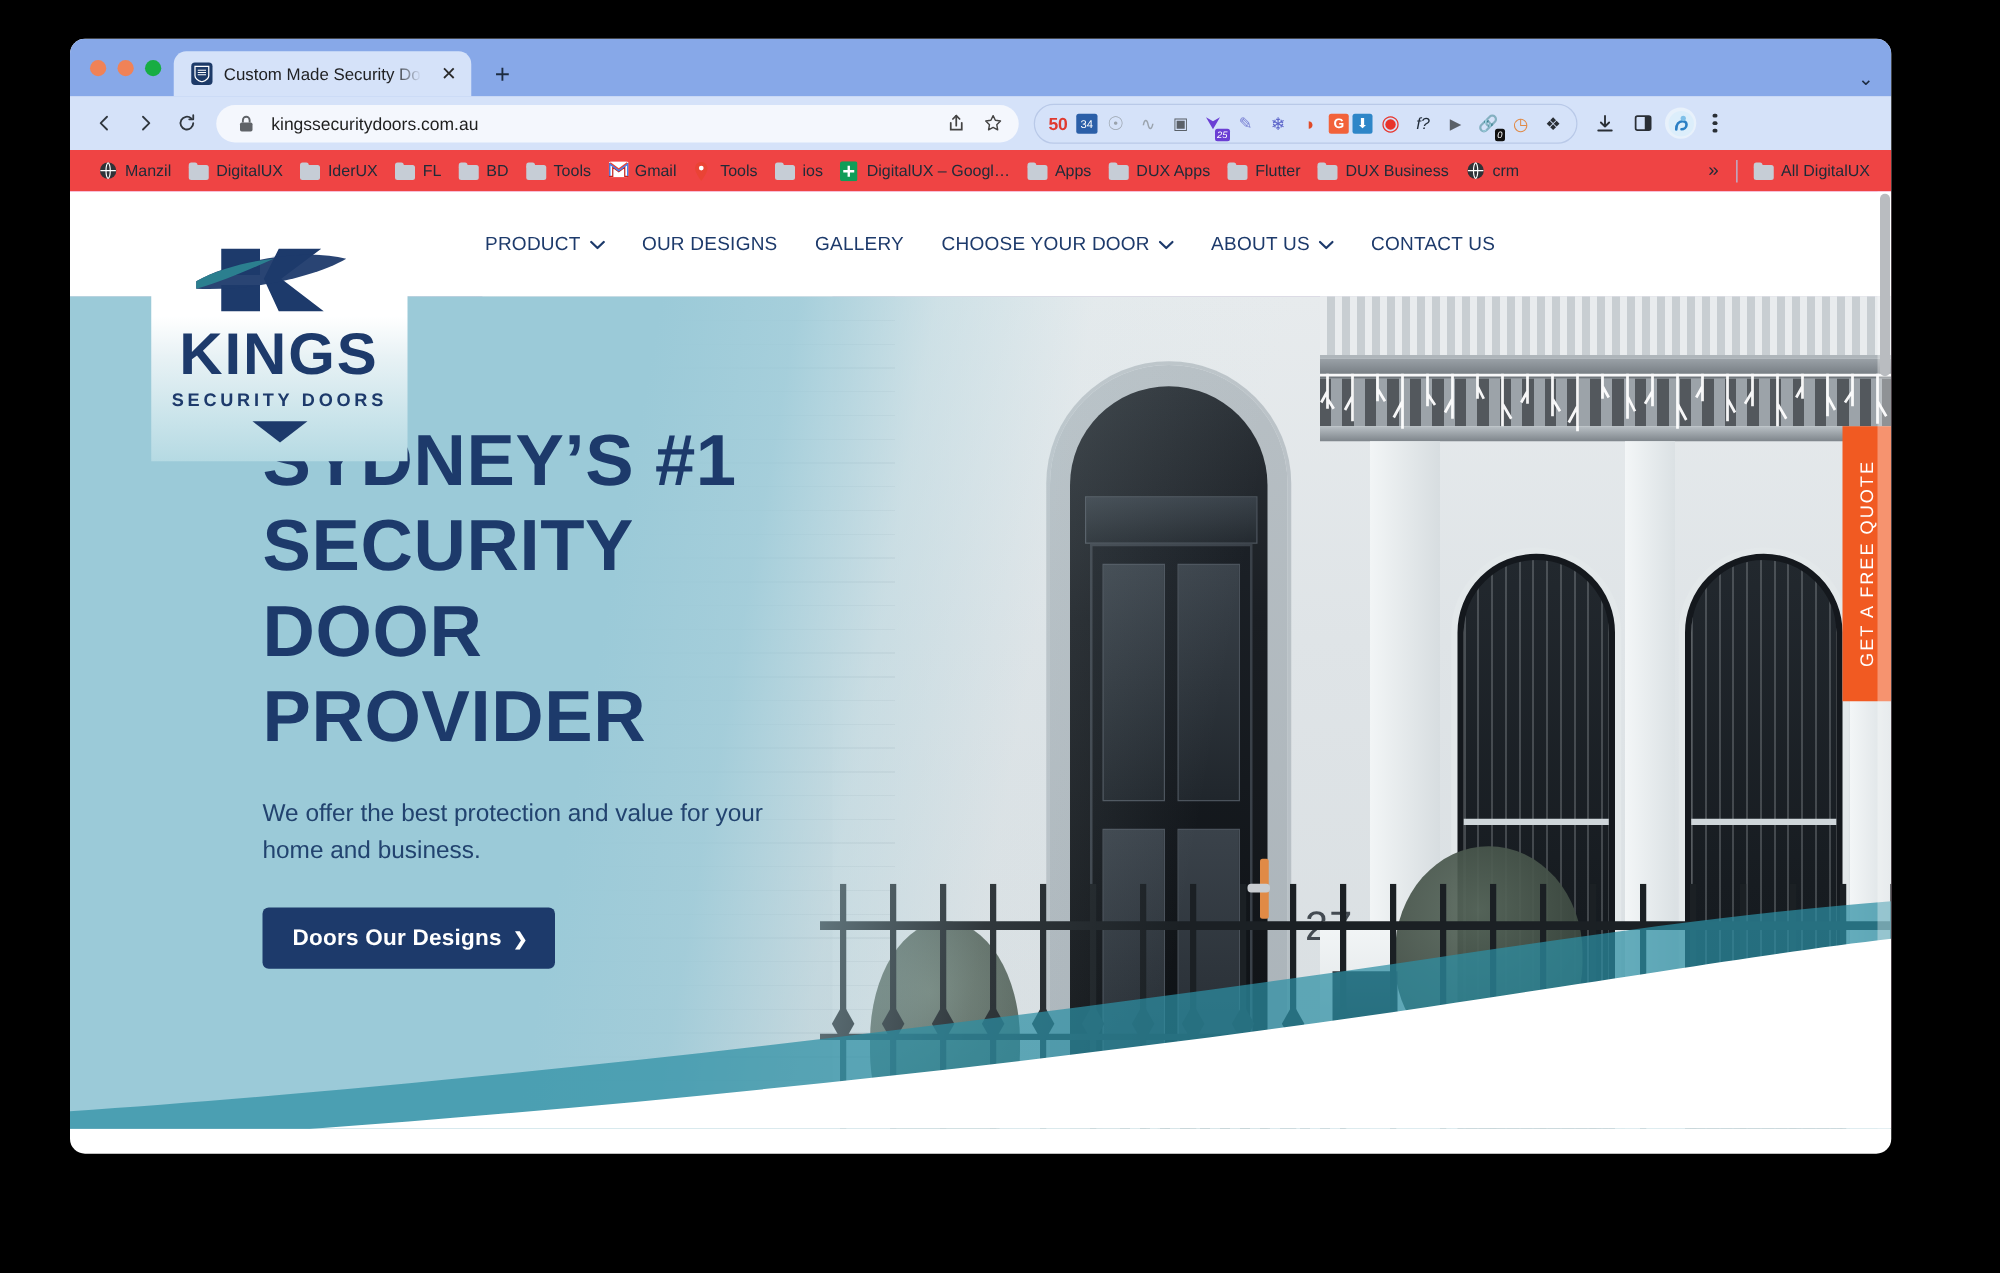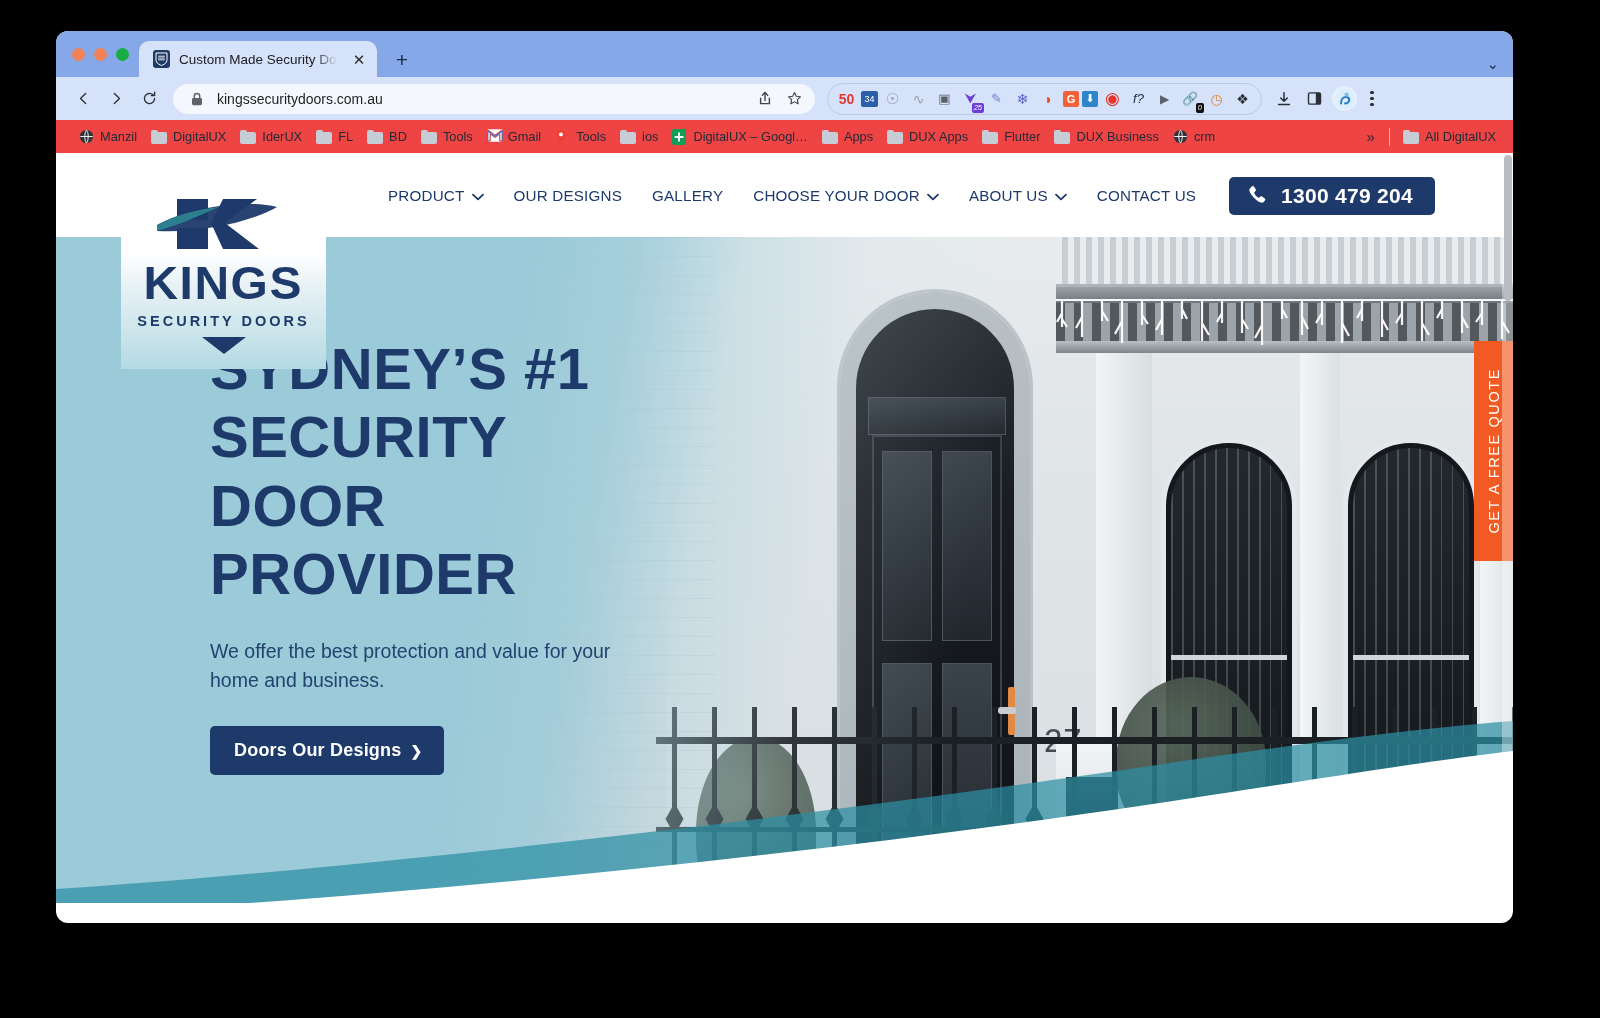--- a/index.html
+++ b/index.html
@@ -791,28 +791,20 @@
                 <path d="M1 1.6L6 6.4l5-4.8" fill="none" stroke="#1d3a6b" stroke-width="1.8" stroke-linecap="round" stroke-linejoin="round"></path>
               </svg>
           </span>
         </div>
 
         <div class="nav-item">
           <span>CONTACT US</span>
         </div>
       </nav>
 
-      <a id="phone-button">
-        <span>
-          <svg width="21" height="21" viewBox="0 0 22 22">
-            <path d="M5.2 2.4c.8-.5 1.7-.3 2.2.5l1.7 2.7c.4.7.3 1.5-.3 2l-1 .9c-.2.2-.3.5-.2.8.5 1.4 2.3 3.8 4.4 5.1.3.2.6.1.8-.1l1-1c.5-.5 1.3-.6 1.9-.2l2.7 1.7c.8.5 1 1.5.5 2.2l-1.1 1.5c-.7 1-2 1.4-3.2 1C10.4 18.3 4 12.2 2.6 7.4c-.4-1.2 0-2.4 1-3.1z" fill="#fff"></path>
-          </svg>
-        </span>
-        <span id="phone-number">1300 479 204</span>
-      </a>
     </header>
 
     <div id="site-logo">
       <svg id="logo-mark" viewBox="0 0 150 62">
         <rect x="28" y="6" width="31" height="21" fill="#1d3a6b"></rect>
         <rect x="28" y="35" width="31" height="21" fill="#1d3a6b"></rect>
         <path d="M74 6 h34 L76 30 l34 26 H74 L62 30 z" fill="#1d3a6b"></path>
         <path d="M8 32 C40 14, 96 6, 128 14 C104 28, 54 40, 8 38 z" fill="#1d3a6b" opacity=".95"></path>
         <path d="M8 32 C26 22, 50 16, 70 14 C52 22, 30 32, 8 38 z" fill="#2b7f8f"></path>
       </svg>

